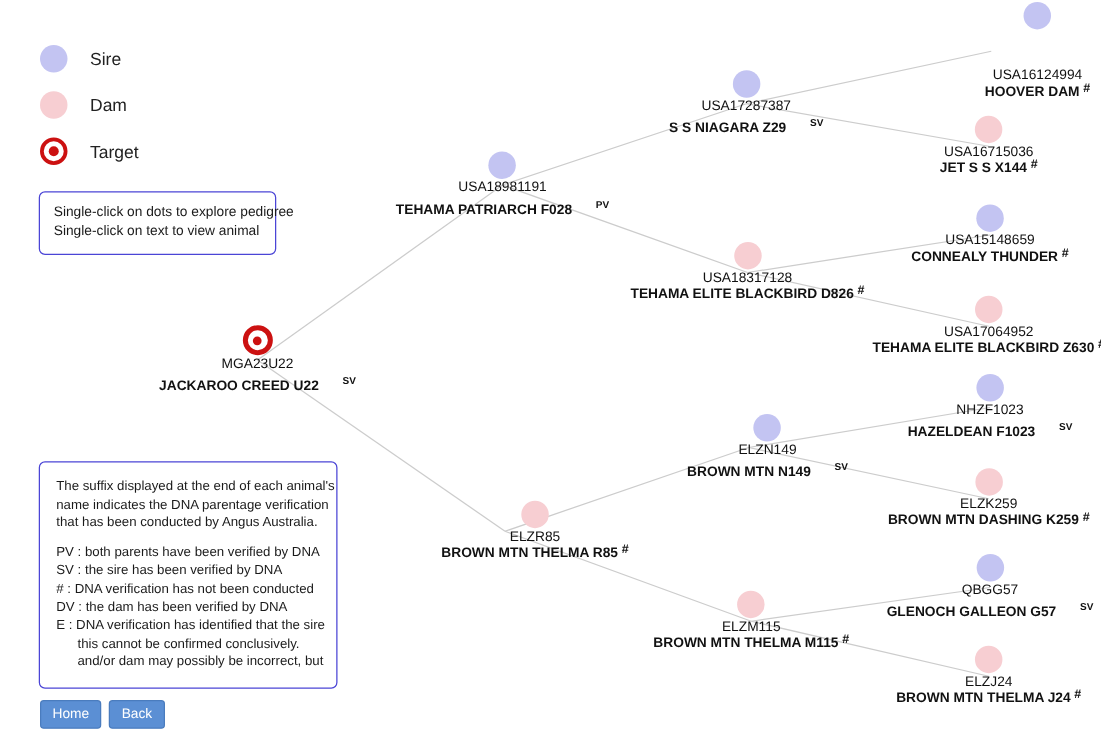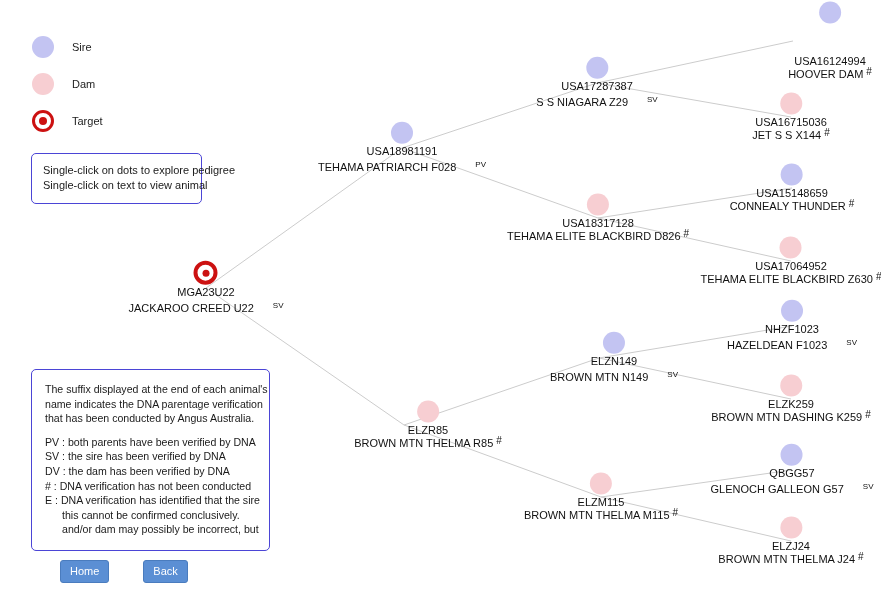--- a/index.html
+++ b/index.html
@@ -67,36 +67,36 @@
     position: absolute;
     left: 50%;
     top: 50%;
     width: 8px;
     height: 8px;
     margin: -4px 0 0 -4px;
     border-radius: 50%;
     background: #cc1111;
   }
   .legend-label {
-    font-size: 11px;
+    font-size: 14px;
     color: #222;
   }
 
   
   .infobox {
     position: absolute;
     border: 1px solid #4b45d6;
     border-radius: 5px;
     background: #ffffff;
     box-sizing: border-box;
   }
   #help-box {
     left: 31px;
     top: 153px;
-    width: 171px;
+    width: 190px;
     padding: 9px 11px 10px 11px;
   }
   #help-box .line {
     font-size: 11px;
     line-height: 15px;
     color: #1a1a1a;
     white-space: nowrap;
   }
   #suffix-box {
     left: 31px;
@@ -156,20 +156,21 @@
   }
   .id-line {
     font-size: 11px;
     color: #111;
     cursor: pointer;
   }
   .name-line {
     font-size: 11px;
     color: #111;
     cursor: pointer;
+    font-weight: bold;
   }
   .suffix {
     font-size: 8px;
     vertical-align: super;
     margin-left: 19px;
   }
   .suffix.hash {
     font-size: 10px;
     vertical-align: baseline;
     position: relative;
@@ -187,21 +188,20 @@
   }
   .btn {
     background: #5b8fd4;
     border: 1px solid #4a7cbe;
     border-radius: 3px;
     color: #ffffff;
     font-size: 11px;
     padding: 4px 9px 5px 9px;
     cursor: pointer;
     font-family: "Liberation Sans", sans-serif;
-    margin-left: 28px;
   }
 </style>
 </head>
 <body>
 
 <div id="stage">
 
   <svg class="edges" id="edge-layer" viewBox="0 0 881 600" xmlns="http://www.w3.org/2000/svg">
       <line x1="206" y1="288" x2="402" y2="148" stroke="#cccccc" stroke-width="1"></line>
       <line x1="206" y1="288" x2="404" y2="425" stroke="#cccccc" stroke-width="1"></line>
@@ -239,22 +239,22 @@
     <div class="line">Single-click on text to view animal</div>
   </div>
 
   <div class="infobox" id="suffix-box">
     <div class="line">The suffix displayed at the end of each animal's</div>
     <div class="line">name indicates the DNA parentage verification</div>
     <div class="line">that has been conducted by Angus Australia.</div>
     <div class="gap"></div>
     <div class="line">PV : both parents have been verified by DNA</div>
     <div class="line">SV : the sire has been verified by DNA</div>
+    <div class="line"># : DNA verification has not been conducted</div>
     <div class="line">DV : the dam has been verified by DNA</div>
-    <div class="line"># : DNA verification has not been conducted</div>
     <div class="line">E : DNA verification has identified that the sire</div>
     <div class="line indent1">this cannot be confirmed conclusively.</div>
     <div class="line indent1">and/or dam may possibly be incorrect, but</div>
   </div>
 
   <div id="node-layer">
       <div class="node" style="left: 206px; top: 288px;">
         <div class="dot target"></div>
         <div class="labels">
           <div class="id-line">MGA23U22</div>

